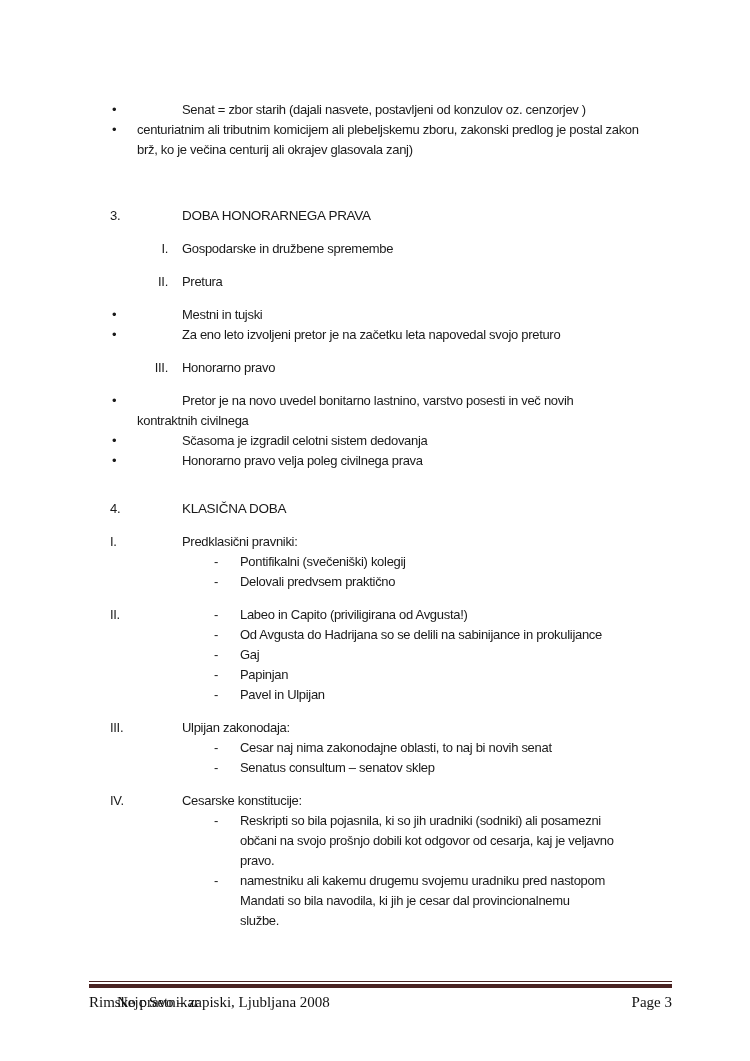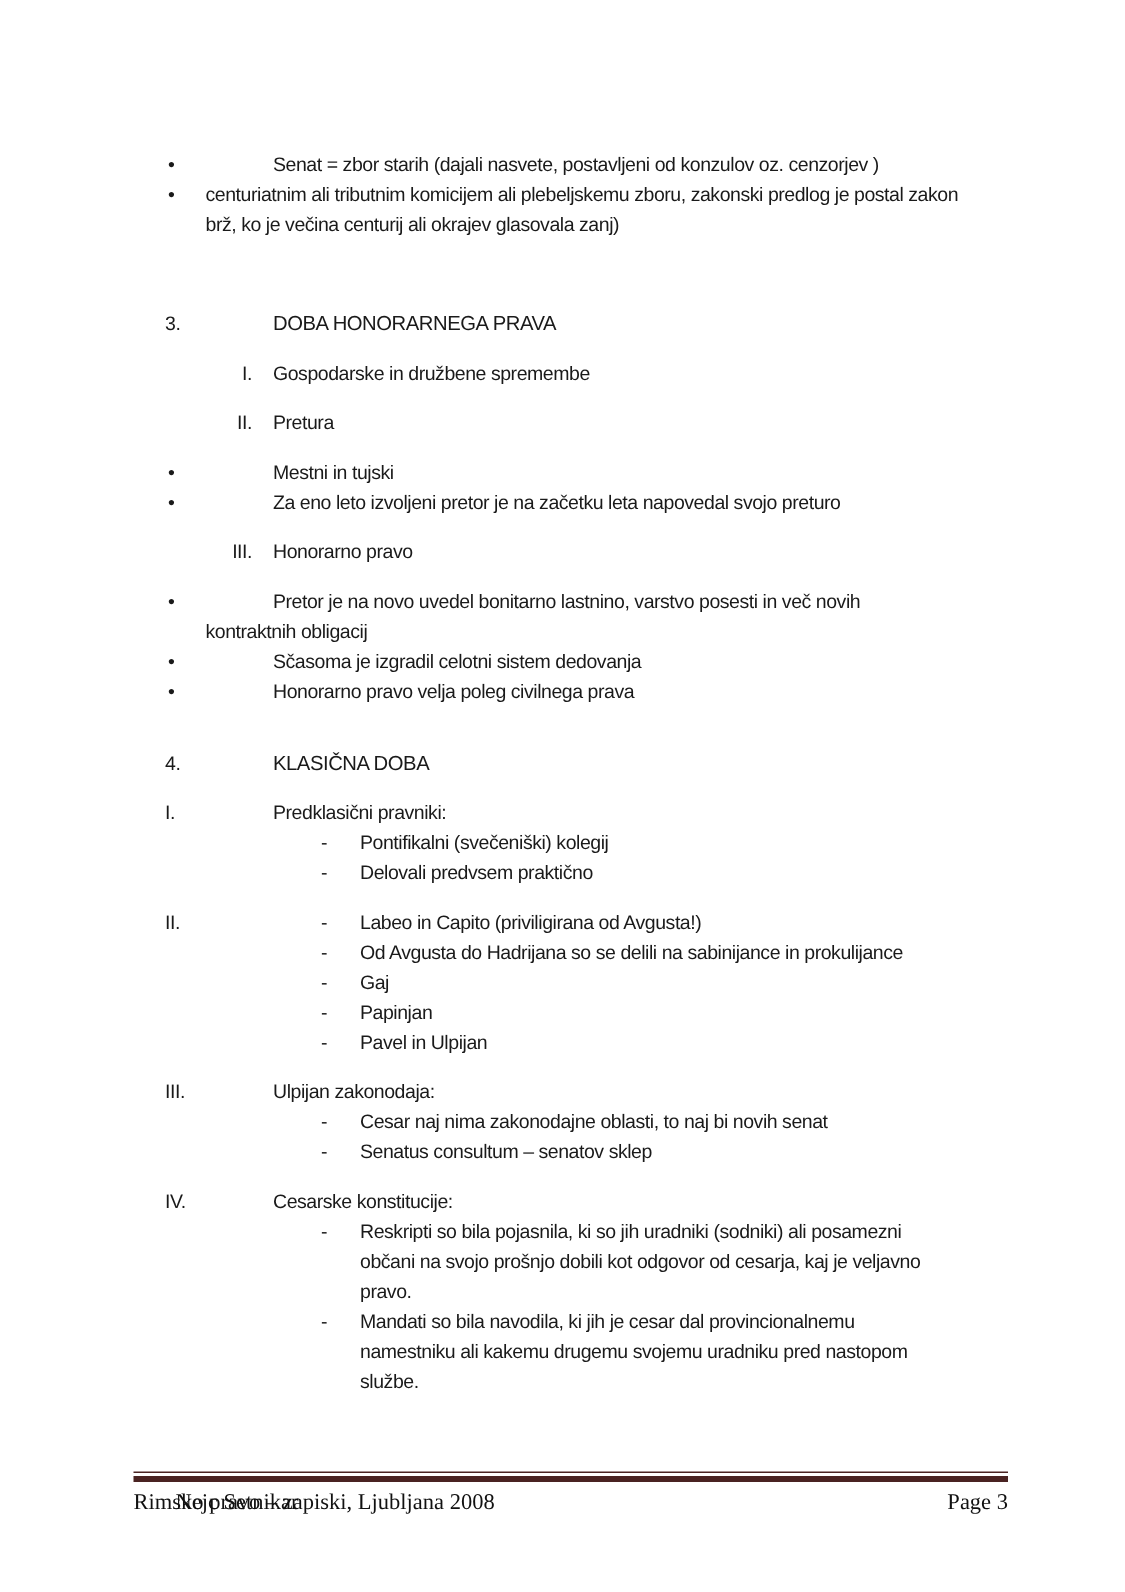--- a/index.html
+++ b/index.html
@@ -76,21 +76,21 @@
         </div>
       </div>
       <div class="blk roman-item sp">
         <span class="mk mk-roman-inset">III.</span>
         <div class="tl first">Honorarno pravo</div>
       </div>
       <div class="group sp">
         <div class="blk bullet-item tight">
           <span class="mk mk-bullet">•</span>
           <div class="tl first">Pretor je na novo uvedel bonitarno lastnino, varstvo posesti in več novih</div>
-          <div class="tl wrap">kontraktnih obligacij</div>
+          <div class="tl wrap">kontraktnih civilnega</div>
         </div>
         <div class="blk bullet-item tight">
           <span class="mk mk-bullet">•</span>
           <div class="tl first">Sčasoma je izgradil celotni sistem dedovanja</div>
         </div>
         <div class="blk bullet-item tight">
           <span class="mk mk-bullet">•</span>
           <div class="tl first">Honorarno pravo velja poleg civilnega prava</div>
         </div>
       </div>
@@ -151,22 +151,22 @@
         <span class="mk mk-roman-margin">IV.</span>
         <div class="tl first">Cesarske konstitucije:</div>
         <div class="blk dash-item tight">
           <span class="mk mk-dash">-</span>
           <div class="tl sub">Reskripti so bila pojasnila, ki so jih uradniki (sodniki) ali posamezni</div>
           <div class="tl sub">občani na svojo prošnjo dobili kot odgovor od cesarja, kaj je veljavno</div>
           <div class="tl sub">pravo.</div>
         </div>
         <div class="blk dash-item tight">
           <span class="mk mk-dash">-</span>
+          <div class="tl sub">namestniku ali kakemu drugemu svojemu uradniku pred nastopom</div>
           <div class="tl sub">Mandati so bila navodila, ki jih je cesar dal provincionalnemu</div>
-          <div class="tl sub">namestniku ali kakemu drugemu svojemu uradniku pred nastopom</div>
           <div class="tl sub">službe.</div>
         </div>
       </div>
     </section>
   </div>
 
 <div class="footer">
   <div class="footer-rule" style="border-top-color: rgb(74, 35, 34); border-bottom-color: rgb(74, 35, 34);"></div>
   <div class="footer-row">
     <span class="f-left">Nejc Setnikar</span>

